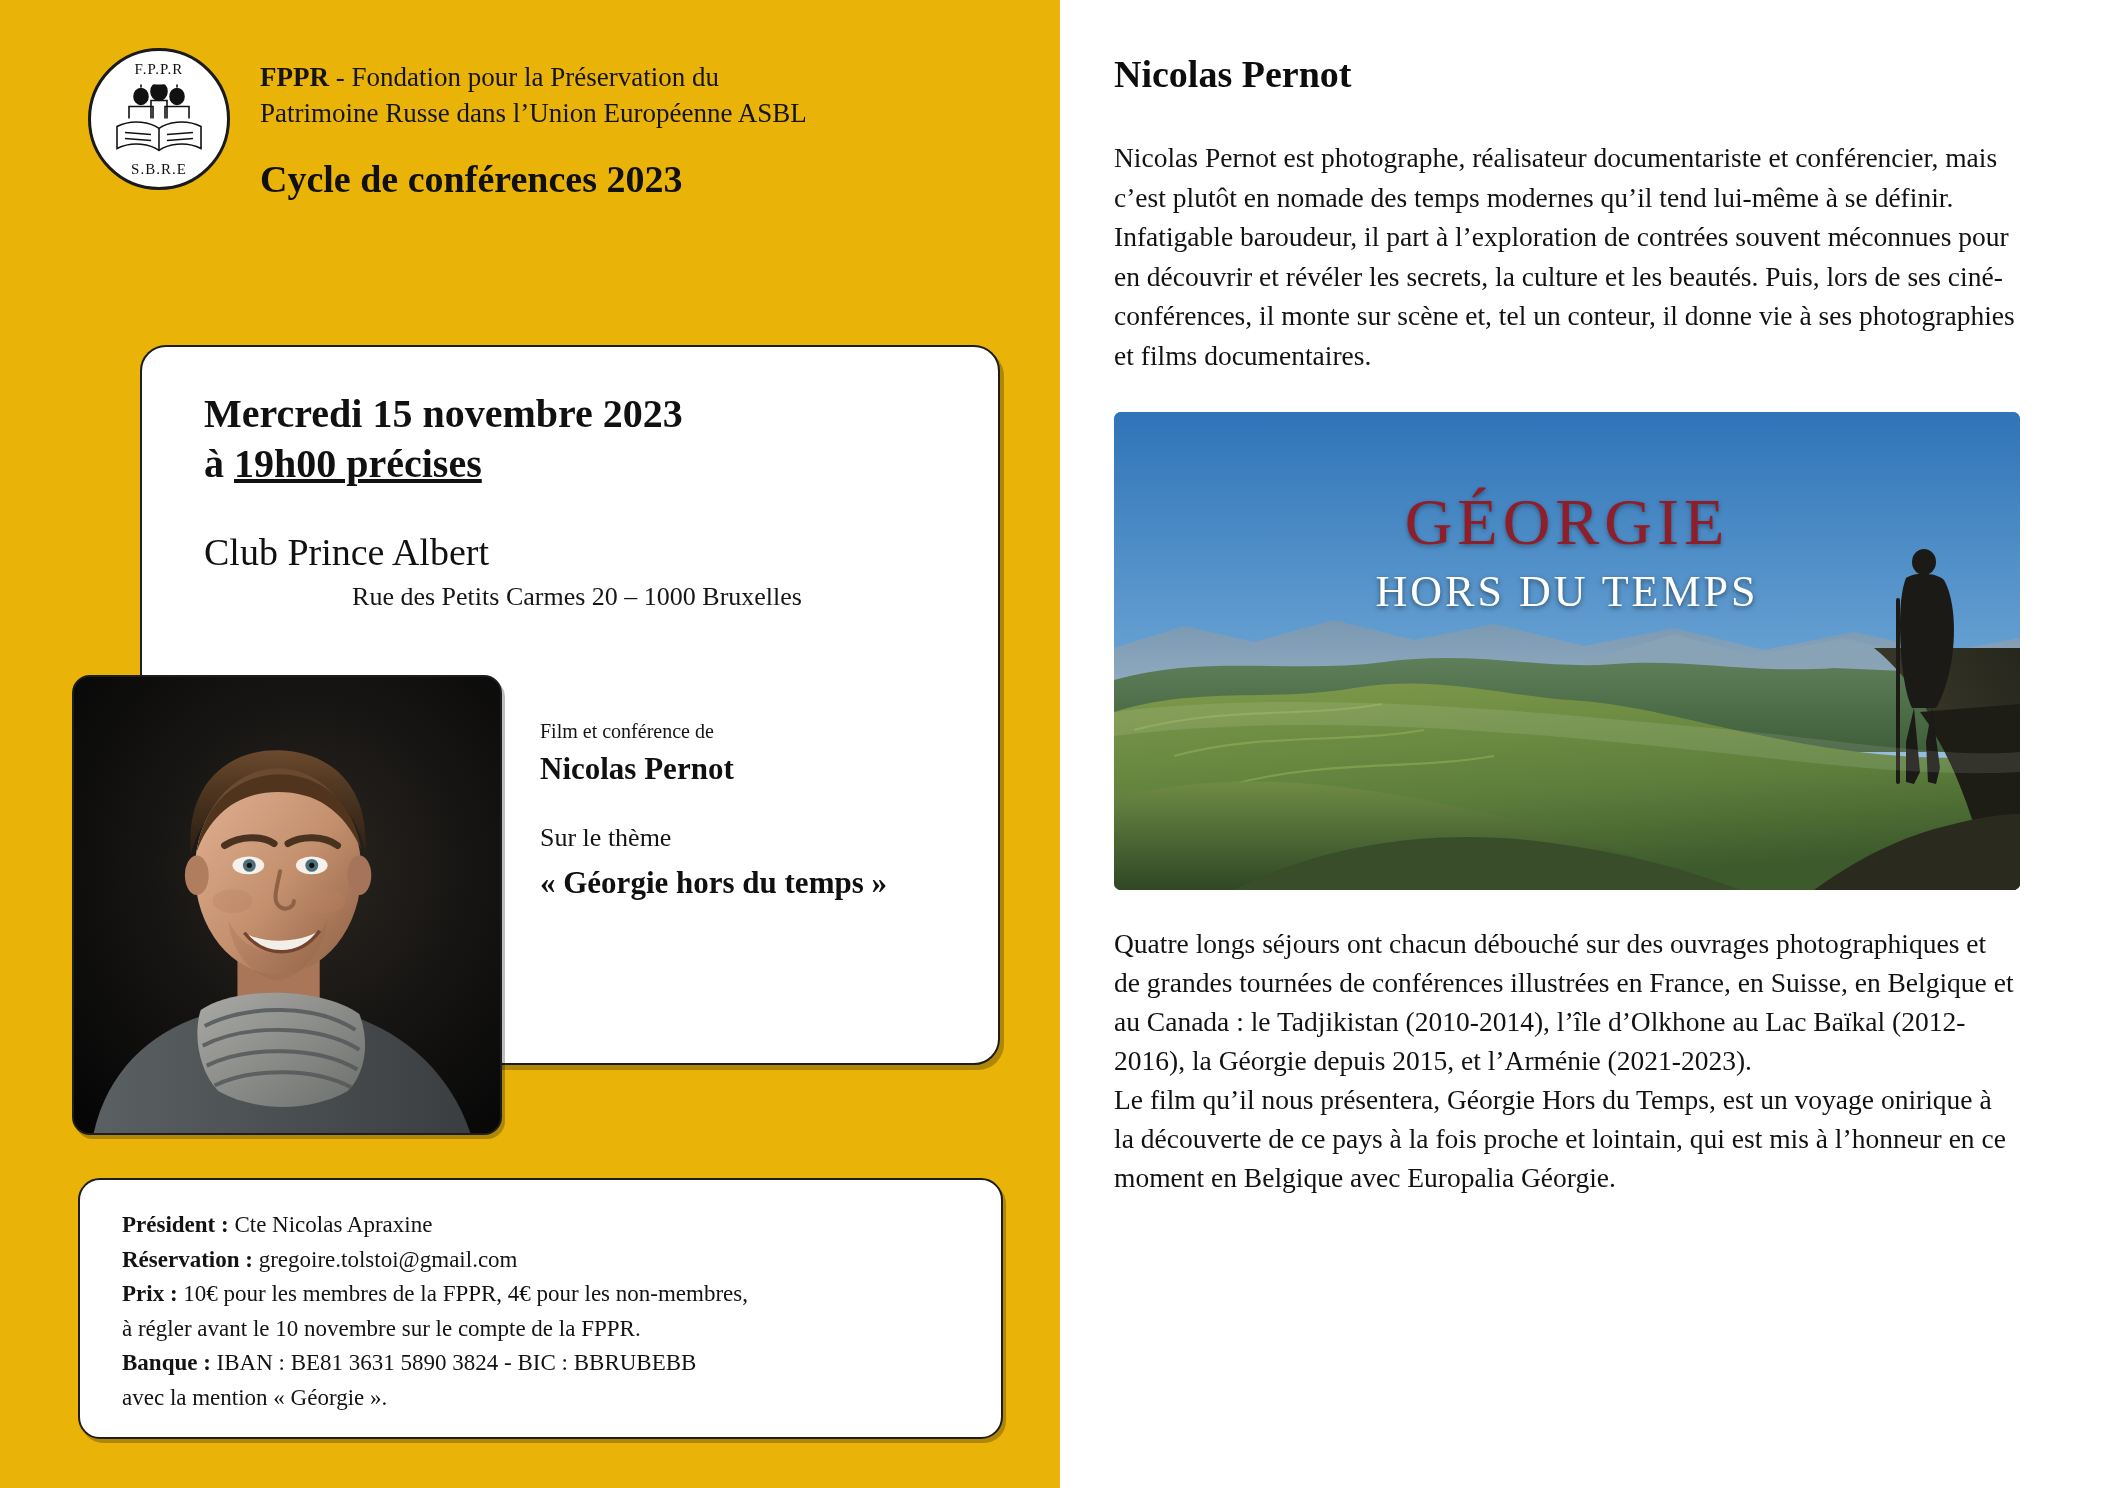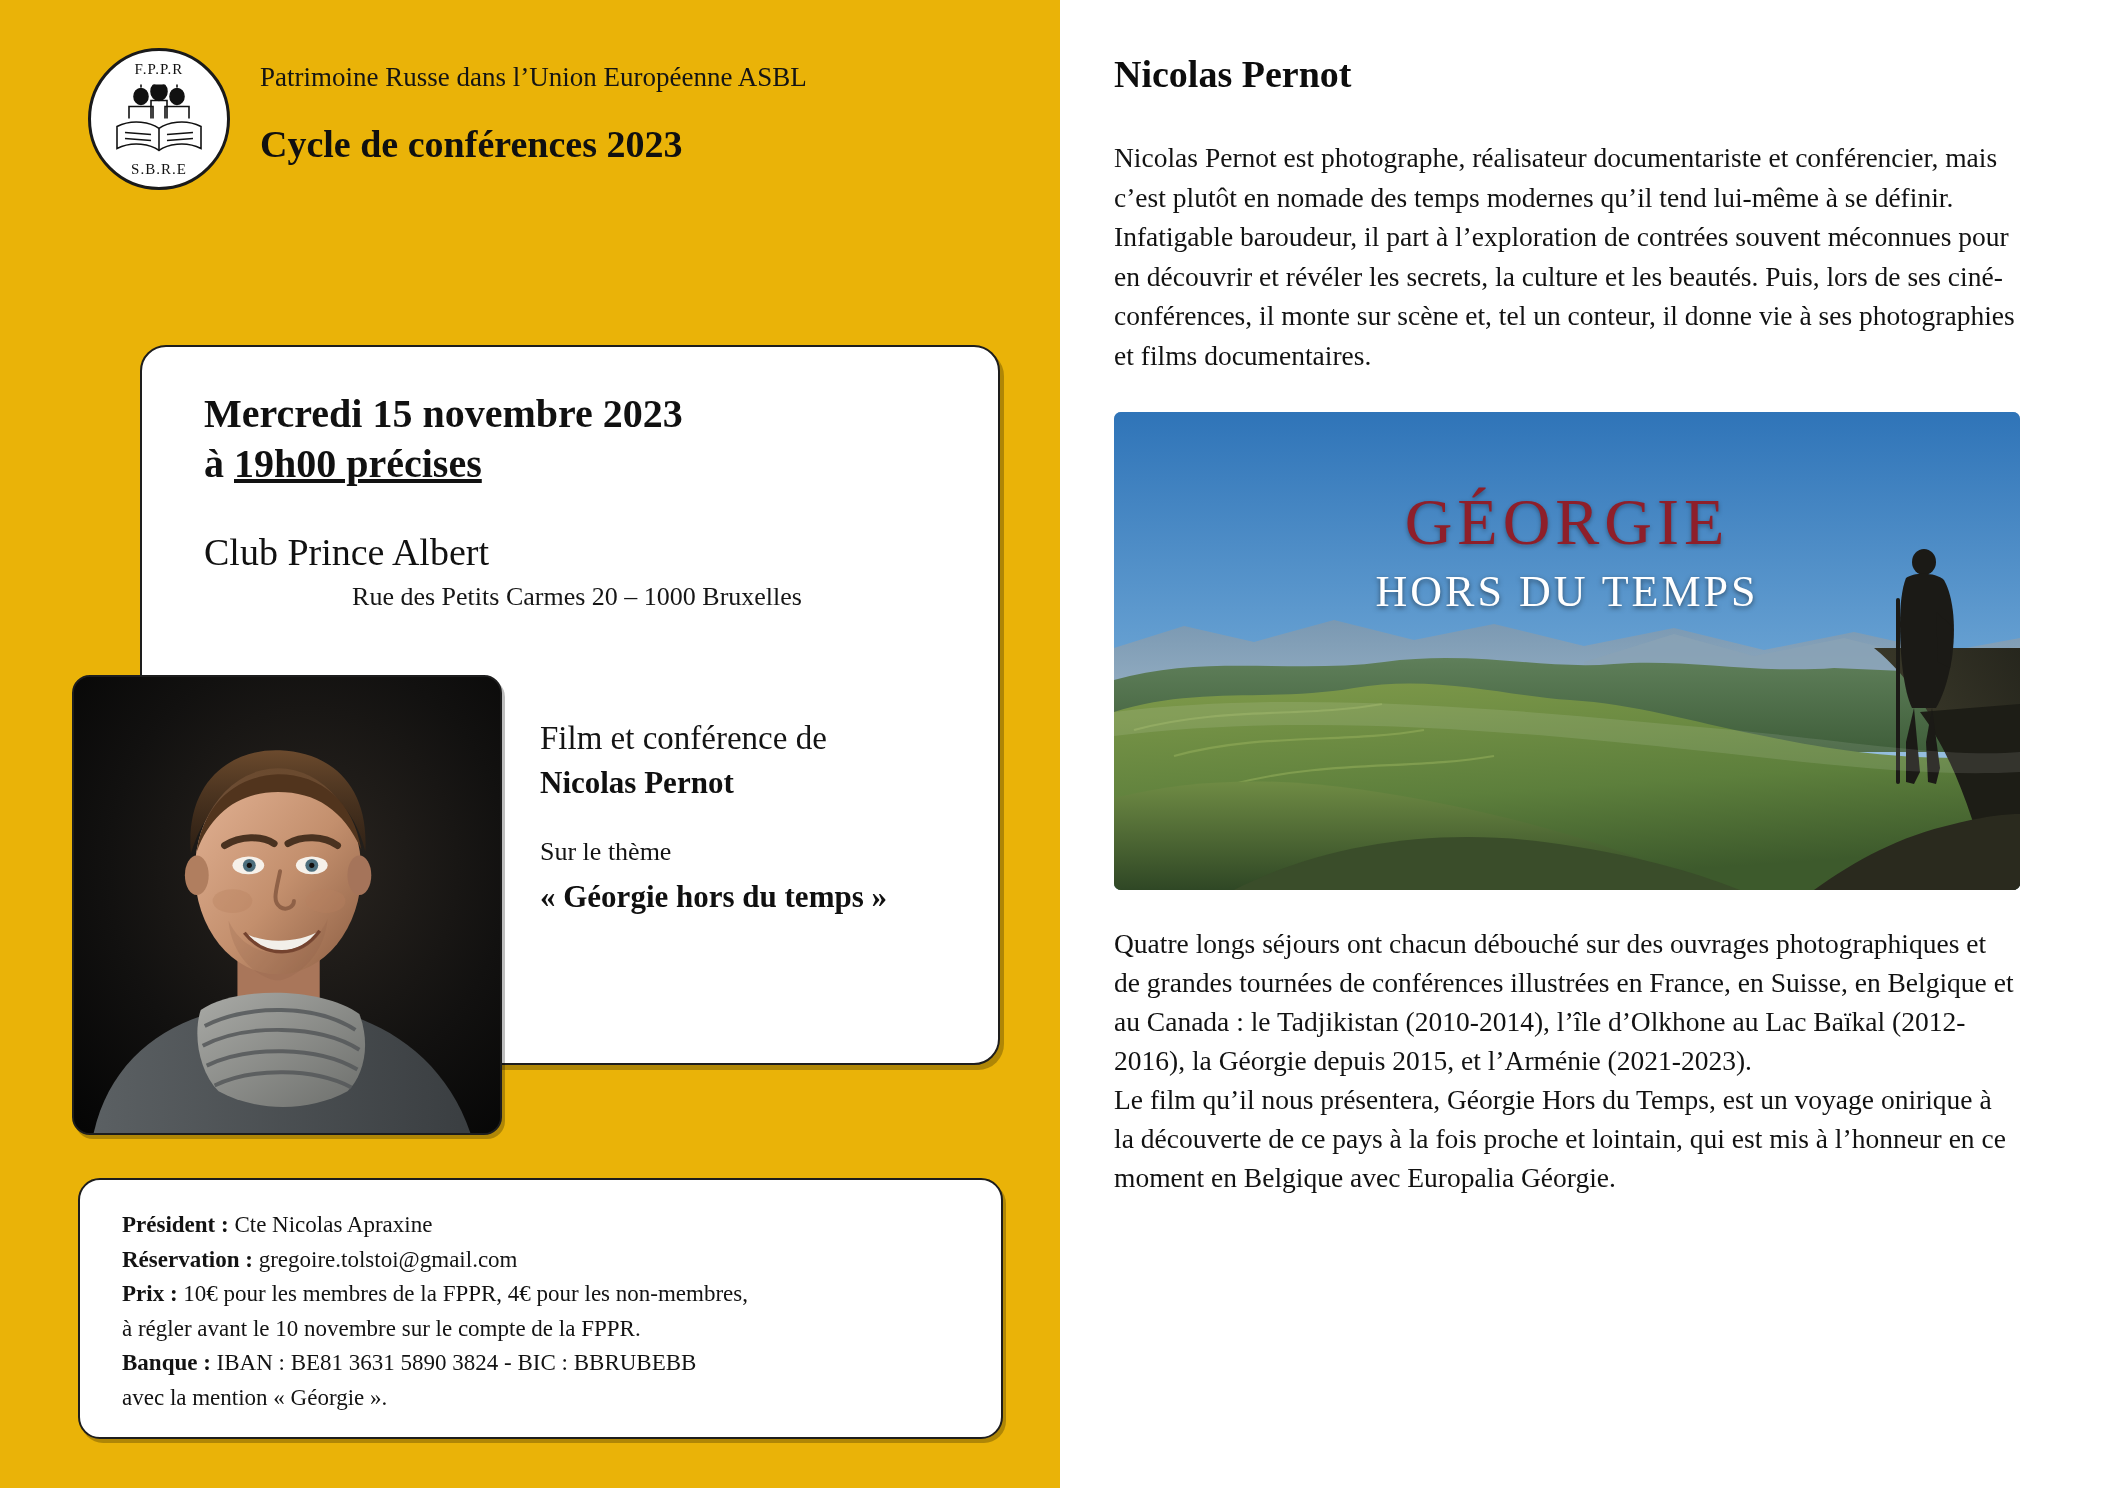--- a/index.html
+++ b/index.html
@@ -86,21 +86,21 @@
     overflow: hidden;
     box-shadow: 3px 4px 0 rgba(0,0,0,0.25);
     background: #0c0c0c;
   }
   .portrait svg { display:block; width: 100%; height: 100%; }
 
   
   .film-block {
     position: absolute; left: 540px; top: 720px; width: 420px;
   }
-  .film-line { font-size: 33px; color: #141414; }
+  .film-line { font-size: 20px; color: #141414; }
   .film-name { font-size: 31px; font-weight: bold; color: #101010; margin-top: 8px; }
   .theme-label { font-size: 26px; color: #141414; margin-top: 36px; }
   .theme-title {
     font-size: 31px; font-weight: bold; color: #101010;
     margin-top: 10px; line-height: 1.32;
   }
 
   
   .card-info {
     position: absolute; left: 78px; top: 1178px;
@@ -194,20 +194,23 @@
               <line x1="14" y1="48" x2="40" y2="50"></line>
               <line x1="14" y1="54" x2="40" y2="56"></line>
               <line x1="56" y1="50" x2="82" y2="48"></line>
               <line x1="56" y1="56" x2="82" y2="54"></line>
             </g>
           </svg>
           <div class="lg-bot">S.B.R.E</div>
         </div>
 
         <div class="org-text">
+          <div class="org-line">
+            <b>FPPR</b><span> - Fondation pour la Préservation du</span>
+          </div>
           <div class="org-line">Patrimoine Russe dans l’Union Européenne ASBL</div>
           <div class="cycle-title">Cycle de conférences 2023</div>
         </div>
       </div>
 
       <div class="card-main">
         <div class="pad">
           <div class="date-line">
             <div>Mercredi 15 novembre 2023</div>
             <div><span>à </span><span class="u">19h00 précises</span></div>

